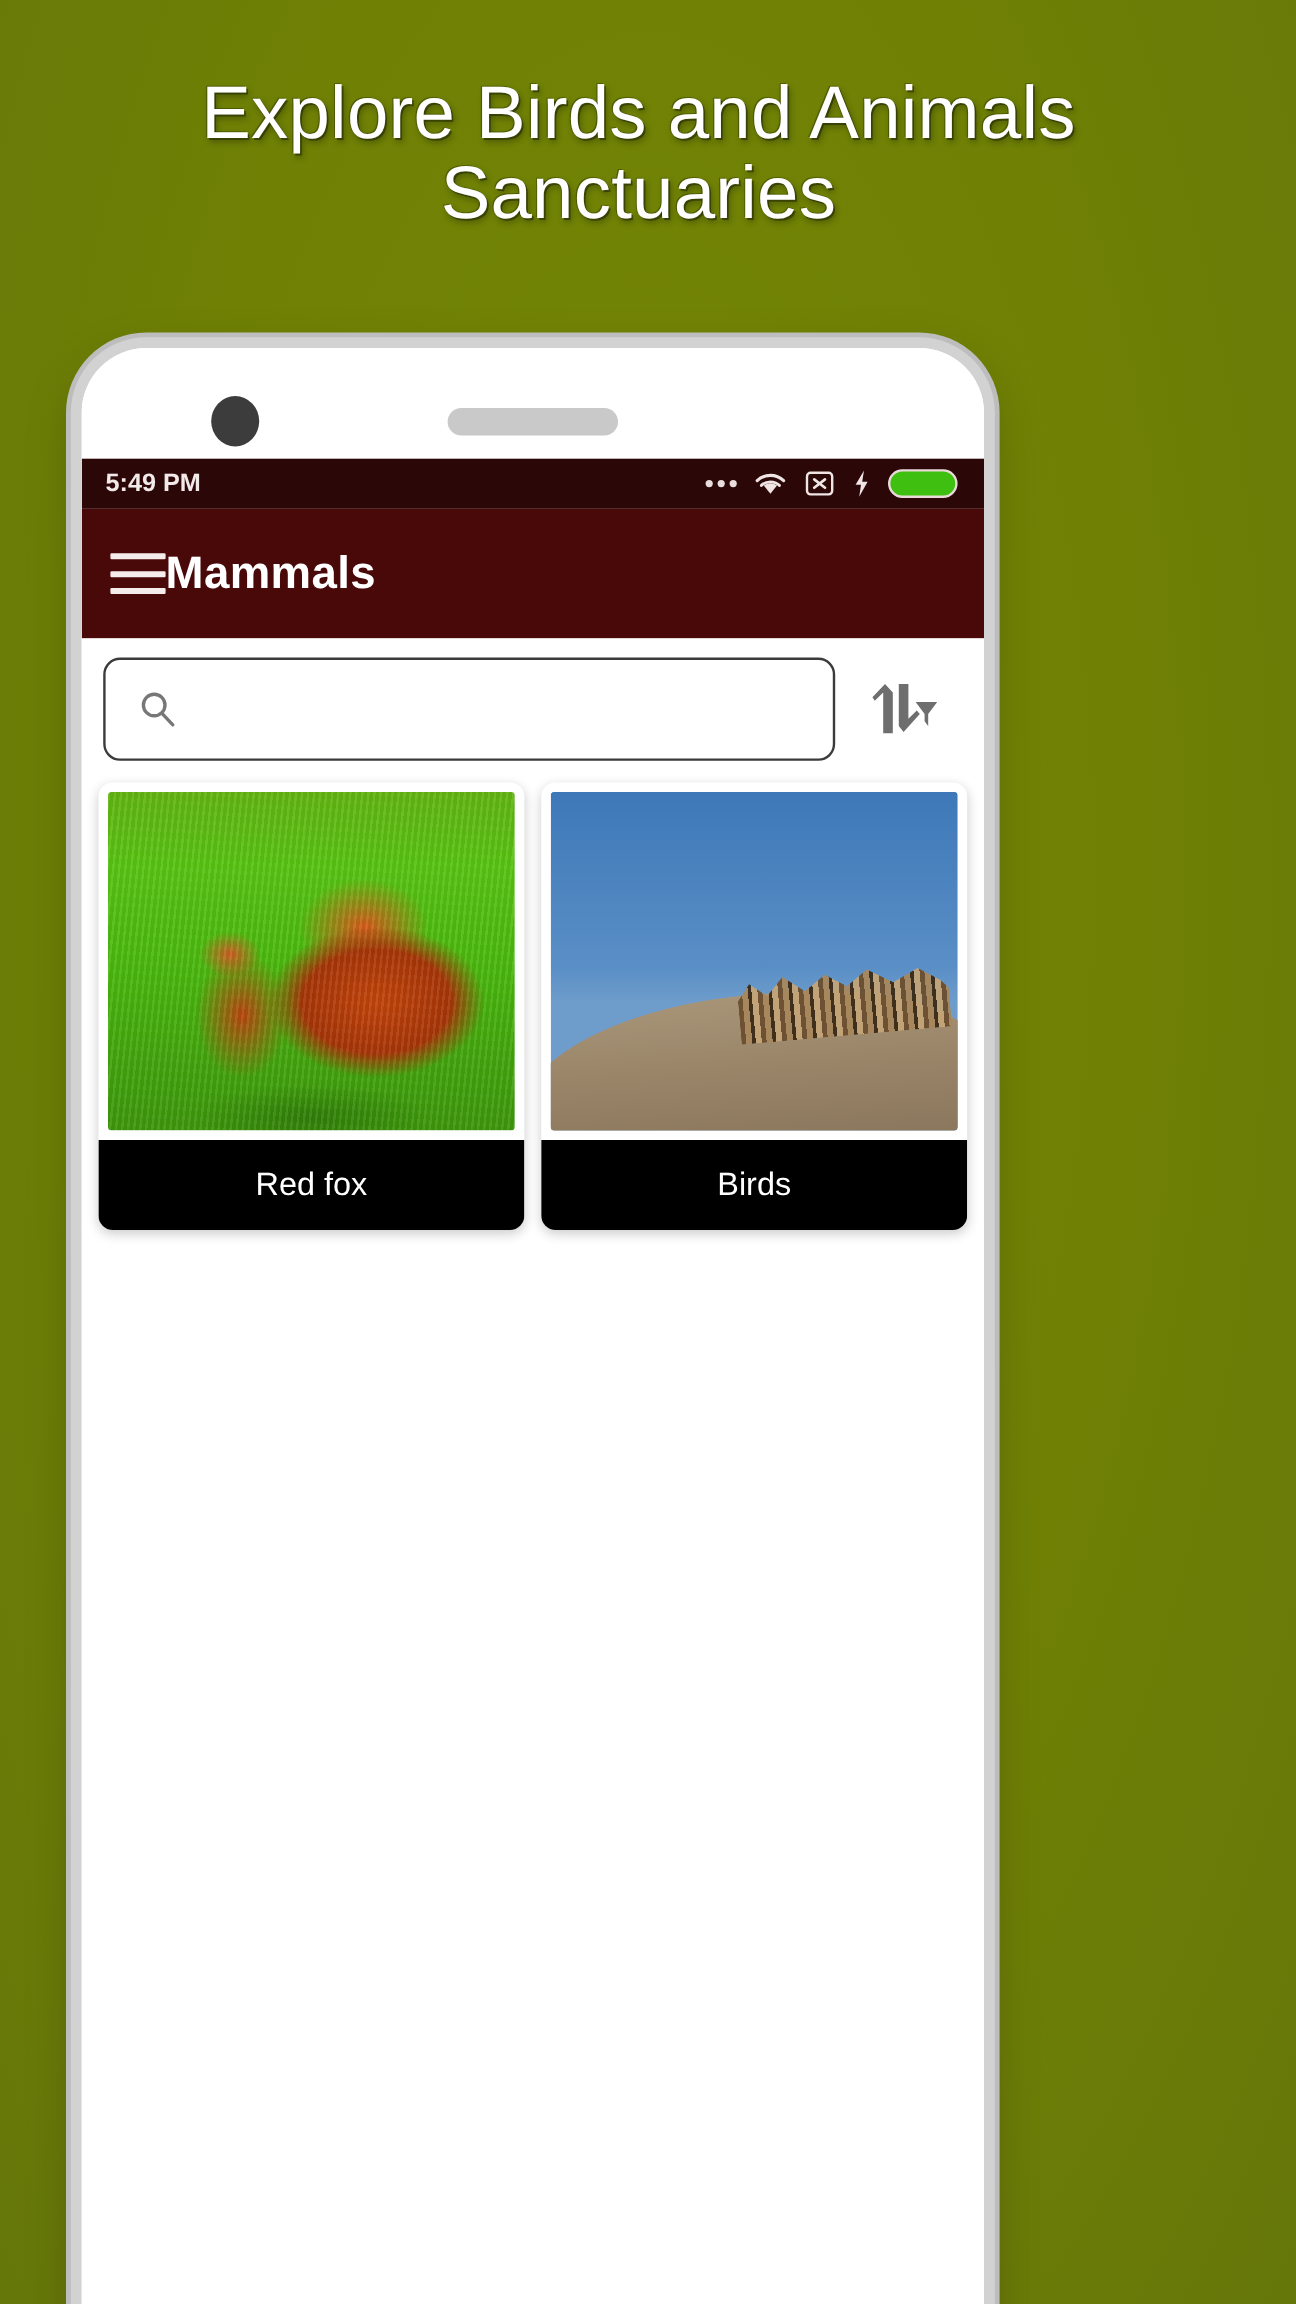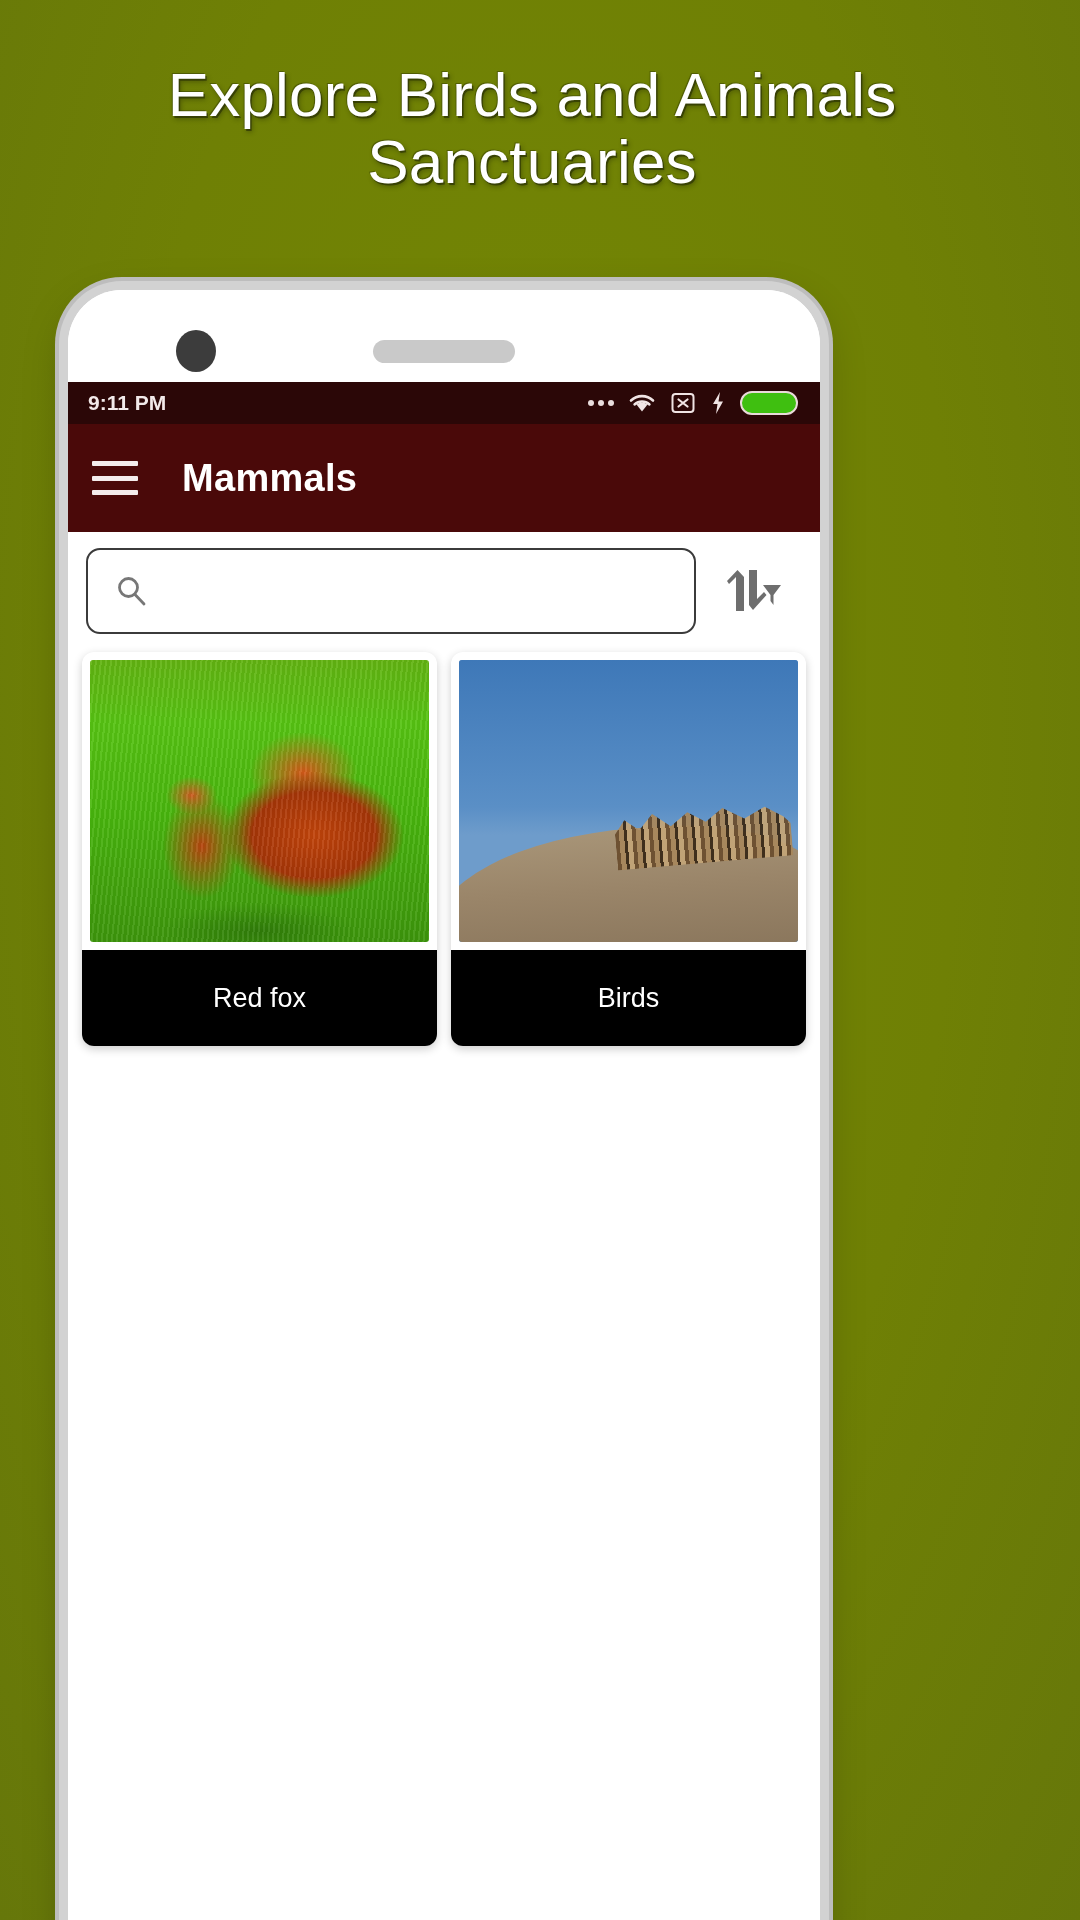--- a/index.html
+++ b/index.html
@@ -129,21 +129,20 @@
     position: relative;
   }
 
   
   .appbar {
     height: 108px;
     background: #4a0909;
     display: flex;
     align-items: center;
     padding-left: 24px;
-    gap: 44px;
   }
   .hamburger {
     width: 46px;
     height: 34px;
     display: flex;
     flex-direction: column;
     justify-content: space-between;
     cursor: pointer;
   }
   .hamburger span {
@@ -218,21 +217,21 @@
   .card-thumb {
     margin: 8px 8px 0 8px;
     height: 282px;
     border-radius: 3px;
     overflow: hidden;
     position: relative;
   }
   .card-label {
     margin-top: 8px;
     background: #000000;
-    height: 96px;
+    height: 75px;
     display: flex;
     align-items: center;
     justify-content: center;
     color: #ffffff;
     font-size: 27px;
   }
 
   
   .ph { position: absolute; inset: 0; }
 
@@ -326,21 +325,21 @@
 <div class="phone">
 
   <div class="bezel-top">
     <div class="camera"></div>
     <div class="speaker"></div>
   </div>
 
   <div class="screen">
 
     <div class="statusbar">
-      <div>9:11 PM</div>
+      <div>5:49 PM</div>
       <div class="status-right">
 
         <span class="dots-icon">
           <i></i>
             <i></i>
             <i></i>
         </span>
 
         <svg class="wifi-icon" viewBox="0 0 28 22">
           <path d="M14 19.5 L8.5 12.5 A9 9 0 0 1 19.5 12.5 Z" fill="#f0e4e4"></path>

